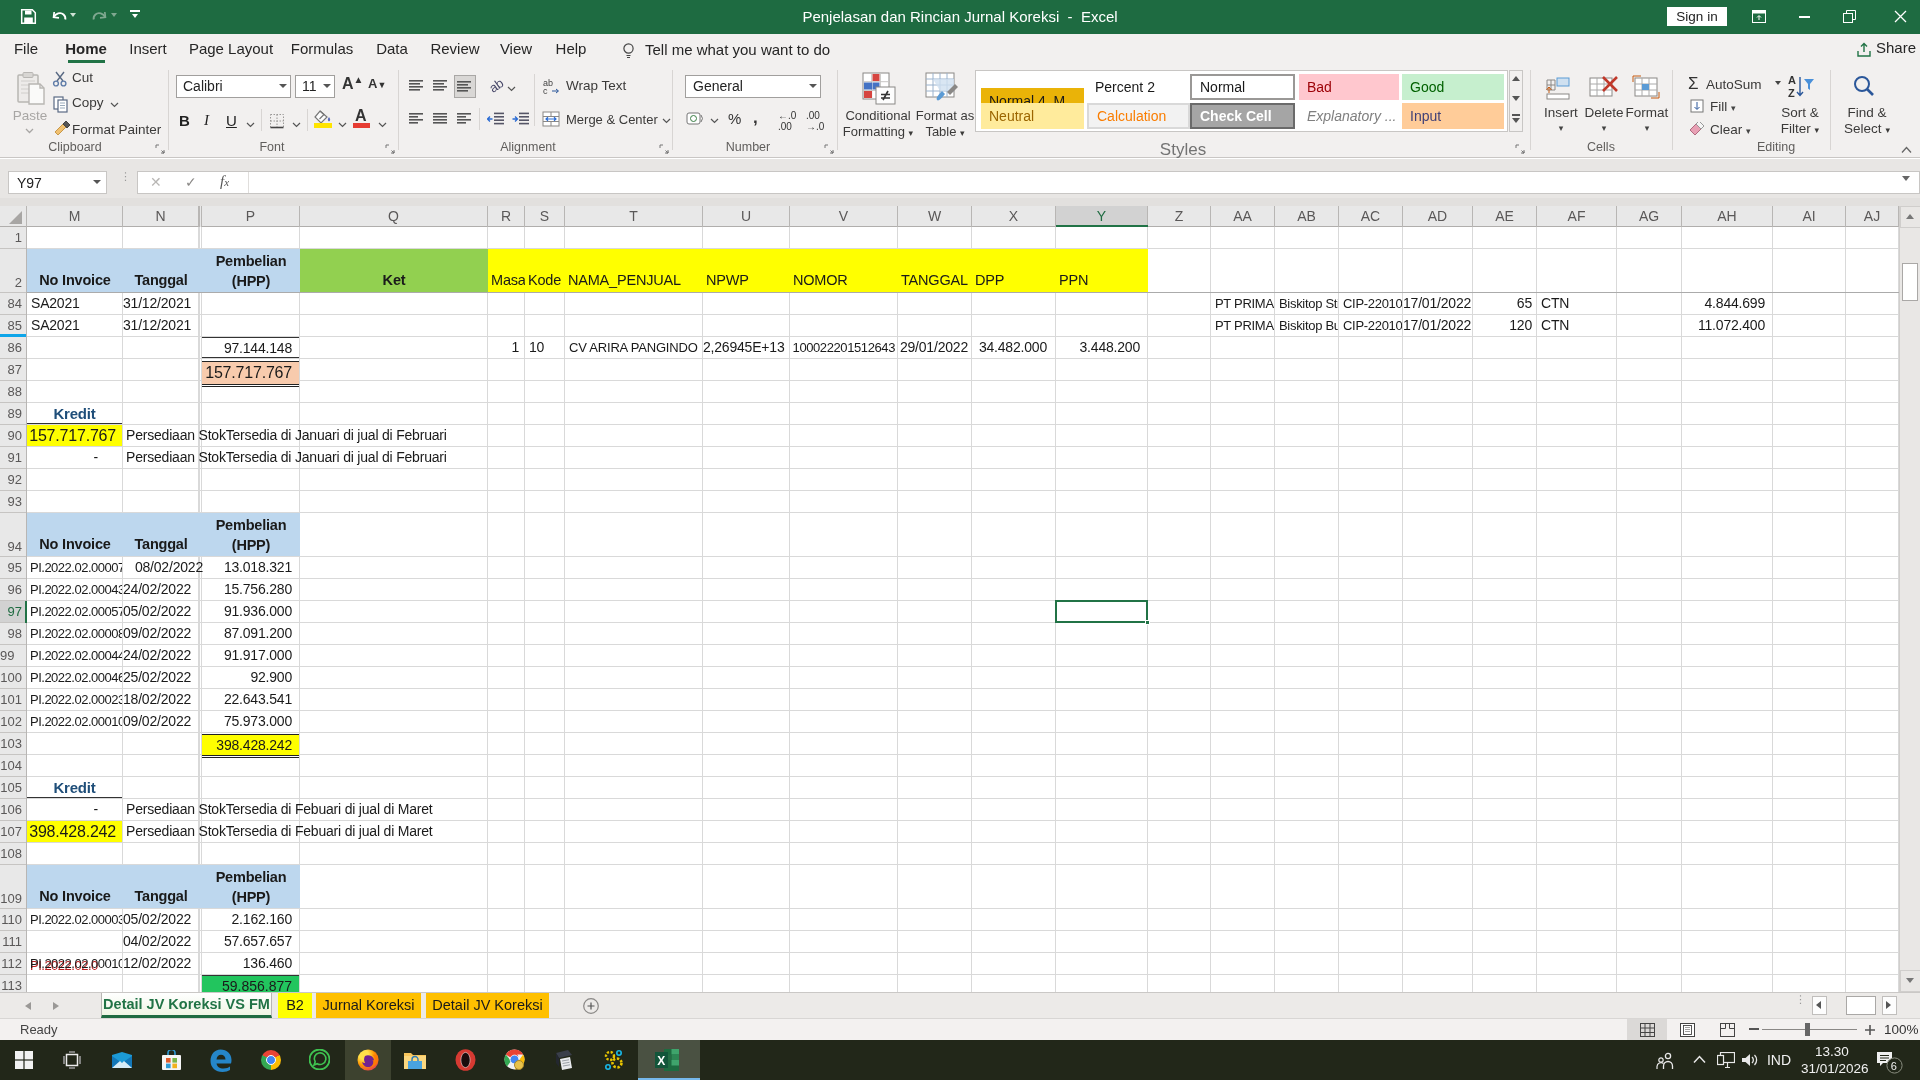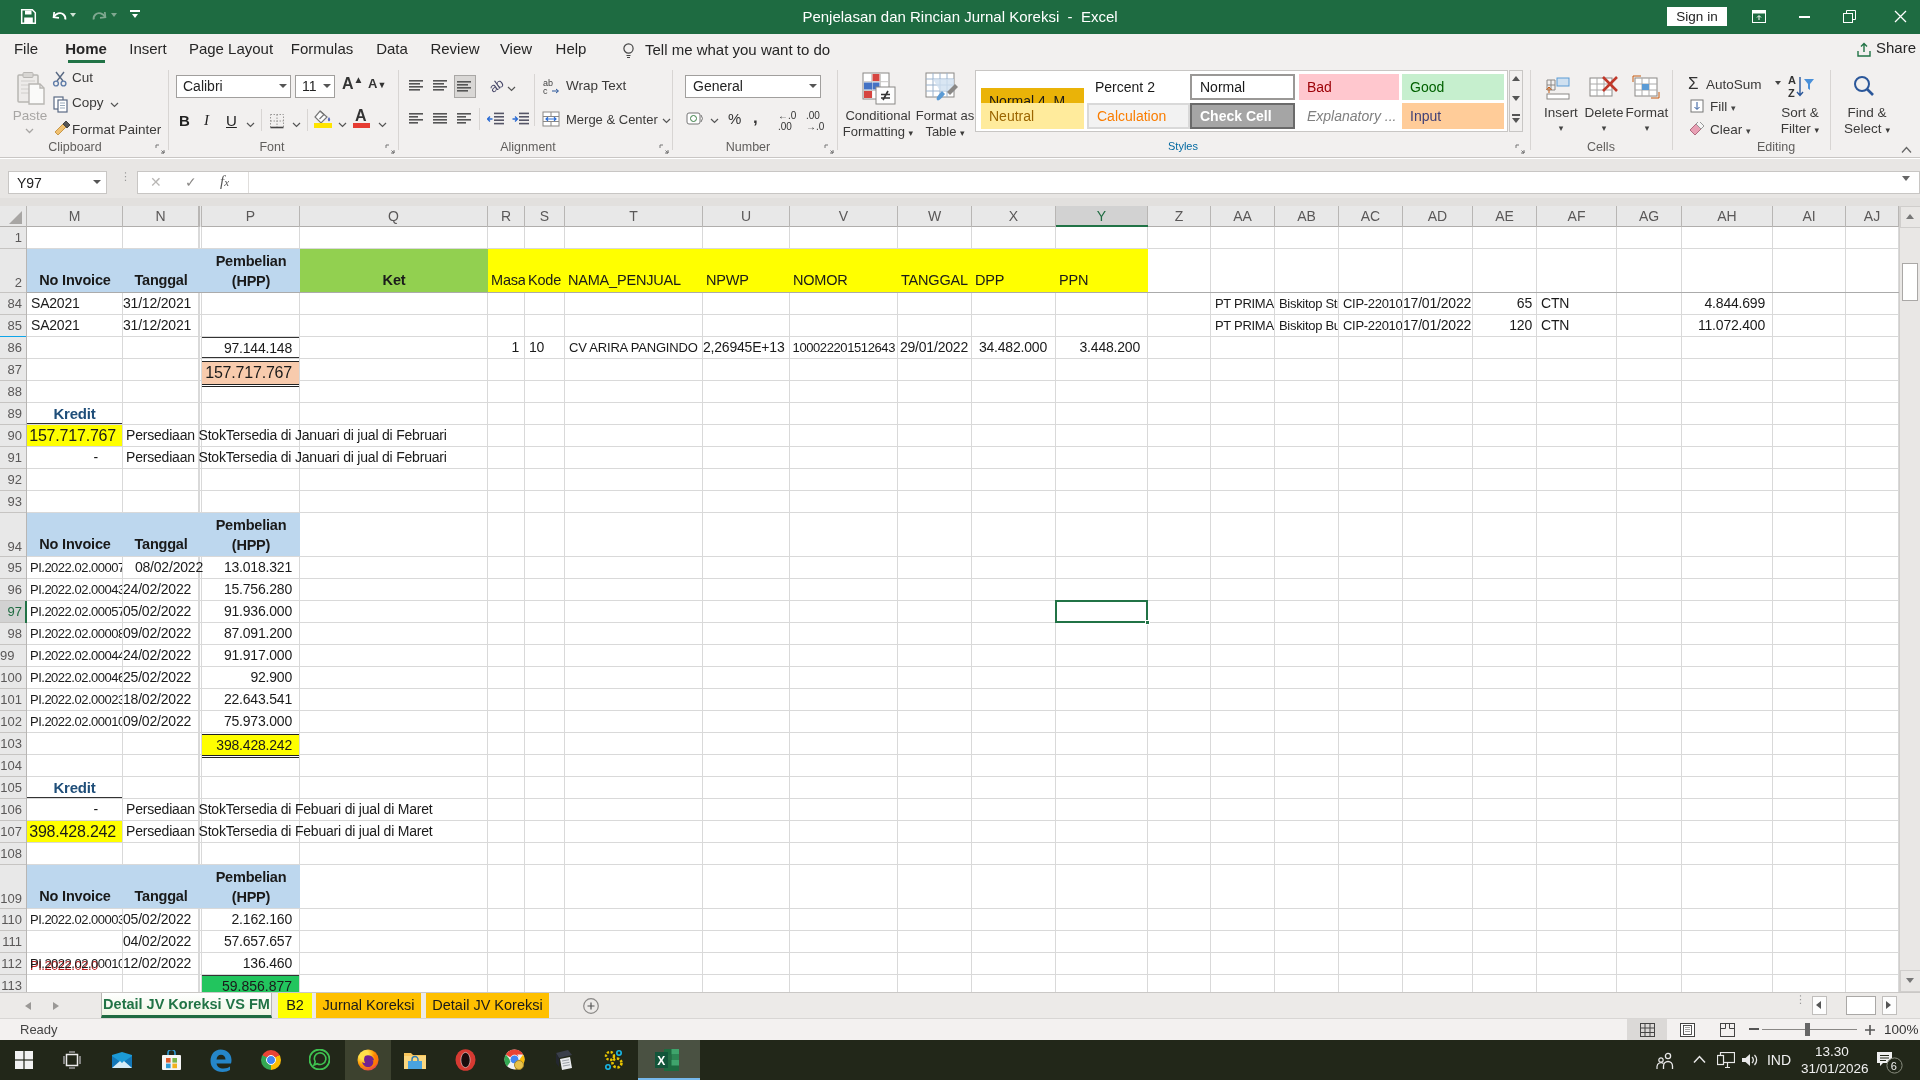--- a/index.html
+++ b/index.html
@@ -64,21 +64,21 @@
 <div class="a" style="left:398px;top:4px;width:1px;height:80px;background:#d8d5d3"></div>
 <div class="a" style="left:672px;top:4px;width:1px;height:80px;background:#d8d5d3"></div>
 <div class="a" style="left:837px;top:4px;width:1px;height:80px;background:#d8d5d3"></div>
 <div class="a" style="left:1530px;top:4px;width:1px;height:80px;background:#d8d5d3"></div>
 <div class="a" style="left:1672px;top:4px;width:1px;height:80px;background:#d8d5d3"></div>
 <div class="a" style="left:1830px;top:4px;width:1px;height:80px;background:#d8d5d3"></div>
 <div class="a" style="left:15px;top:74px;width:120px;text-align:center;font-size:12.5px;color:#605e5c">Clipboard</div>
 <div class="a" style="left:212px;top:74px;width:120px;text-align:center;font-size:12.5px;color:#605e5c">Font</div>
 <div class="a" style="left:468px;top:74px;width:120px;text-align:center;font-size:12.5px;color:#605e5c">Alignment</div>
 <div class="a" style="left:688px;top:74px;width:120px;text-align:center;font-size:12.5px;color:#605e5c">Number</div>
-<div class="a" style="left:1123px;top:74px;width:120px;text-align:center;font-size:11px;color:#0369a1">Styles</div>
+<div class="a" style="left:1123px;top:74px;width:120px;text-align:center;font-size:17px;color:#737373">Styles</div>
 <div class="a" style="left:1541px;top:74px;width:120px;text-align:center;font-size:12.5px;color:#605e5c">Cells</div>
 <div class="a" style="left:1716px;top:74px;width:120px;text-align:center;font-size:12.5px;color:#605e5c">Editing</div>
 <svg class="a" style="left:155px;top:78px" width="10" height="10" viewBox="0 0 10 10">
       <path d="M1 1 h3 M1 1 v3 M9 6 v3 h-3 M6.5 6.5 l2.5 2.5 M9 7.5 v1.5 h-1.5" stroke="#777" fill="none"></path>
     </svg>
 <svg class="a" style="left:385px;top:78px" width="10" height="10" viewBox="0 0 10 10">
       <path d="M1 1 h3 M1 1 v3 M9 6 v3 h-3 M6.5 6.5 l2.5 2.5 M9 7.5 v1.5 h-1.5" stroke="#777" fill="none"></path>
     </svg>
 <svg class="a" style="left:659px;top:78px" width="10" height="10" viewBox="0 0 10 10">
       <path d="M1 1 h3 M1 1 v3 M9 6 v3 h-3 M6.5 6.5 l2.5 2.5 M9 7.5 v1.5 h-1.5" stroke="#777" fill="none"></path>
@@ -429,21 +429,21 @@
 <div class="hline" style="left:0;top:637px;width:1899px;background:#d9d9d9"></div>
 <div class="hline" style="left:0;top:681px;width:1899px;background:#d9d9d9"></div>
 <div class="hline" style="left:0;top:703px;width:1899px;background:#d9d9d9"></div>
 <div class="hline" style="left:0;top:725px;width:1899px;background:#d9d9d9"></div>
 <div class="hline" style="left:0;top:747px;width:1899px;background:#d9d9d9"></div>
 
 <div class="a" style="left:0;top:0;width:27px;height:765px;background:#e8e8e8;border-right:1px solid #b8b6b4"></div>
 <div class="a" style="left:0;top:0px;width:26px;height:22px;background:#e8e8e8;border-bottom:1px solid #c6c4c2;font-size:13px;color:#5a5858;text-align:right;padding-right:4px;line-height:22px;overflow:hidden">1</div>
 <div class="a" style="left:0;top:22px;width:26px;height:44px;background:#e8e8e8;border-bottom:1px solid #c6c4c2;font-size:13px;color:#5a5858;text-align:right;padding-right:4px;line-height:68px;overflow:hidden">2</div>
 <div class="a" style="left:0;top:66px;width:26px;height:22px;background:#e8e8e8;border-bottom:1px solid #c6c4c2;font-size:13px;color:#5a5858;text-align:right;padding-right:4px;line-height:22px;overflow:hidden">84</div>
-<div class="a" style="left:0;top:88px;width:26px;height:22px;background:#e8e8e8;border-bottom:1px solid #0ea5e9;font-size:13px;color:#5a5858;text-align:right;padding-right:4px;line-height:22px;overflow:hidden">85</div>
+<div class="a" style="left:0;top:88px;width:26px;height:22px;background:#e8e8e8;border-bottom:3px solid #0ea5e9;font-size:13px;color:#5a5858;text-align:right;padding-right:4px;line-height:22px;overflow:hidden">85</div>
 <div class="a" style="left:0;top:110px;width:26px;height:22px;background:#e8e8e8;border-bottom:1px solid #c6c4c2;font-size:13px;color:#5a5858;text-align:right;padding-right:4px;line-height:22px;overflow:hidden">86</div>
 <div class="a" style="left:0;top:132px;width:26px;height:22px;background:#e8e8e8;border-bottom:1px solid #c6c4c2;font-size:13px;color:#5a5858;text-align:right;padding-right:4px;line-height:22px;overflow:hidden">87</div>
 <div class="a" style="left:0;top:154px;width:26px;height:22px;background:#e8e8e8;border-bottom:1px solid #c6c4c2;font-size:13px;color:#5a5858;text-align:right;padding-right:4px;line-height:22px;overflow:hidden">88</div>
 <div class="a" style="left:0;top:176px;width:26px;height:22px;background:#e8e8e8;border-bottom:1px solid #c6c4c2;font-size:13px;color:#5a5858;text-align:right;padding-right:4px;line-height:22px;overflow:hidden">89</div>
 <div class="a" style="left:0;top:198px;width:26px;height:22px;background:#e8e8e8;border-bottom:1px solid #c6c4c2;font-size:13px;color:#5a5858;text-align:right;padding-right:4px;line-height:22px;overflow:hidden">90</div>
 <div class="a" style="left:0;top:220px;width:26px;height:22px;background:#e8e8e8;border-bottom:1px solid #c6c4c2;font-size:13px;color:#5a5858;text-align:right;padding-right:4px;line-height:22px;overflow:hidden">91</div>
 <div class="a" style="left:0;top:242px;width:26px;height:22px;background:#e8e8e8;border-bottom:1px solid #c6c4c2;font-size:13px;color:#5a5858;text-align:right;padding-right:4px;line-height:22px;overflow:hidden">92</div>
 <div class="a" style="left:0;top:264px;width:26px;height:22px;background:#e8e8e8;border-bottom:1px solid #c6c4c2;font-size:13px;color:#5a5858;text-align:right;padding-right:4px;line-height:22px;overflow:hidden">93</div>
 <div class="a" style="left:0;top:286px;width:26px;height:44px;background:#e8e8e8;border-bottom:1px solid #c6c4c2;font-size:13px;color:#5a5858;text-align:right;padding-right:4px;line-height:68px;overflow:hidden">94</div>
 <div class="a" style="left:0;top:330px;width:26px;height:22px;background:#e8e8e8;border-bottom:1px solid #c6c4c2;font-size:13px;color:#5a5858;text-align:right;padding-right:4px;line-height:22px;overflow:hidden">95</div>

